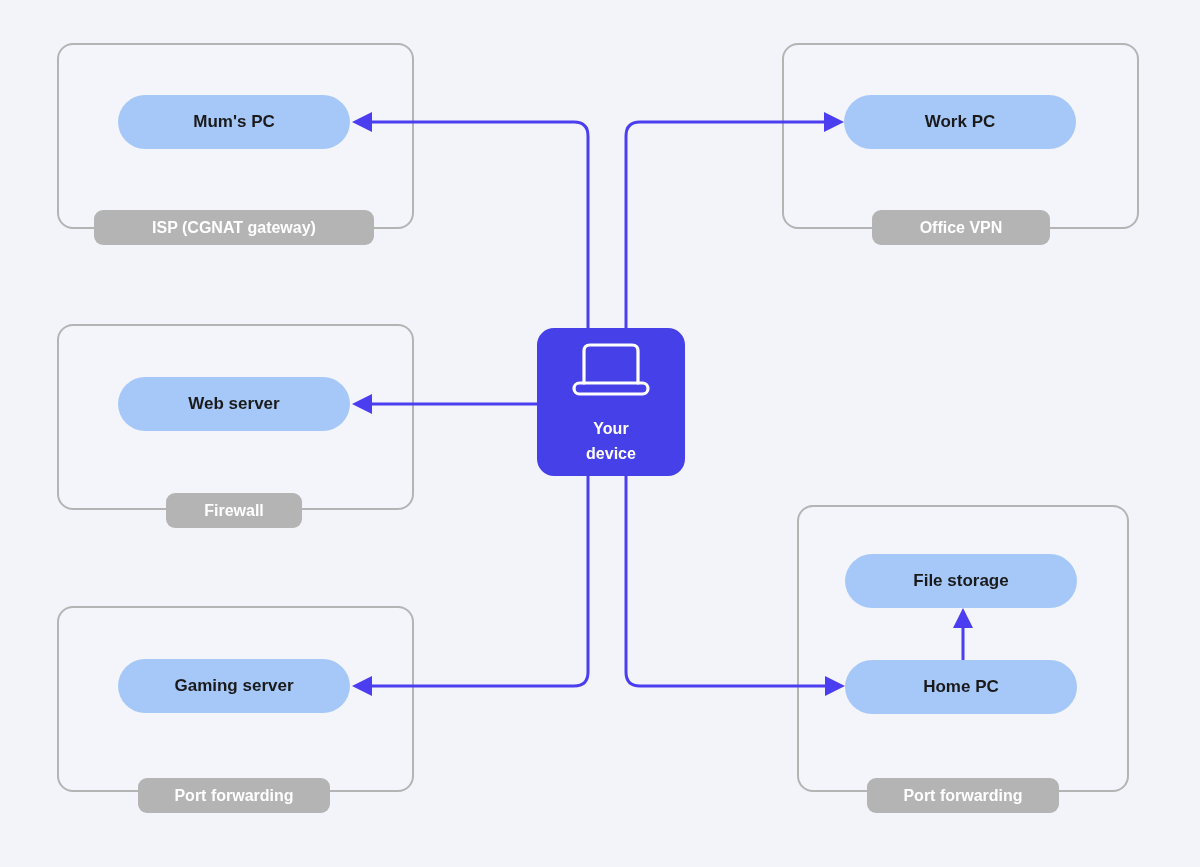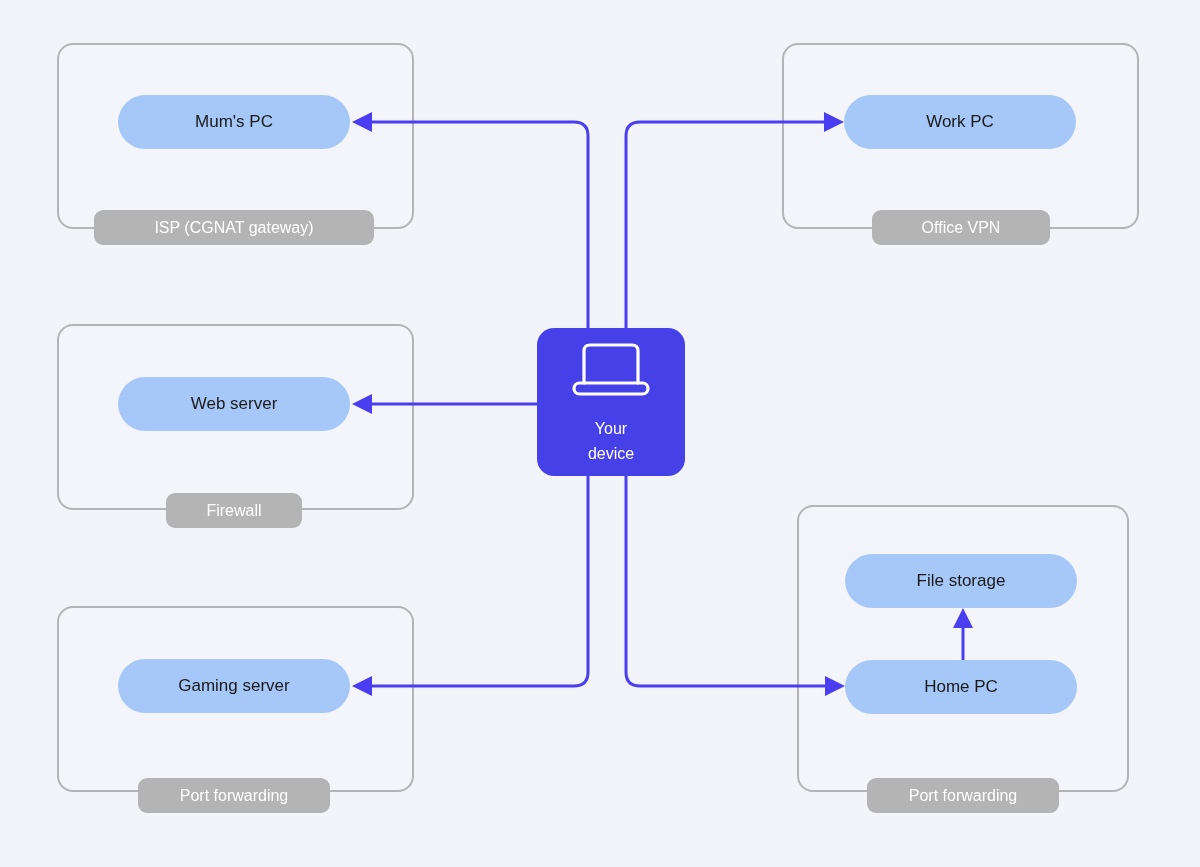--- a/index.html
+++ b/index.html
@@ -11,20 +11,21 @@
     width: 1200px;
     height: 867px;
     overflow: hidden;
     font-family: "Liberation Sans", sans-serif;
   }
   #diagram-root {
     position: relative;
     width: 1200px;
     height: 867px;
     background: #f2f4f9;
+    font-weight: bold;
   }
   svg.canvas {
     position: absolute;
     top: 0; left: 0;
     width: 1200px;
     height: 867px;
     display: block;
   }
   .group-box {
     fill: #f4f5fa;

